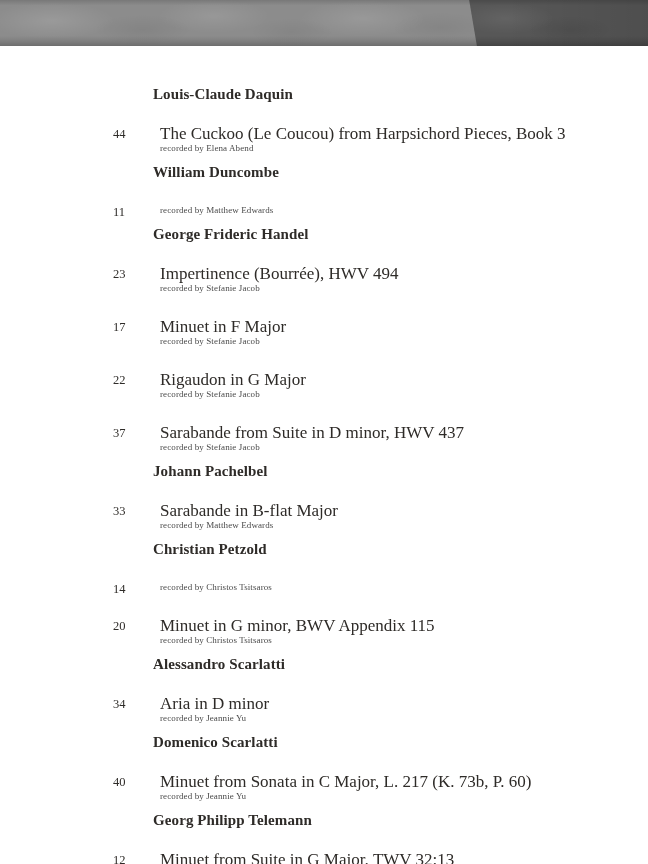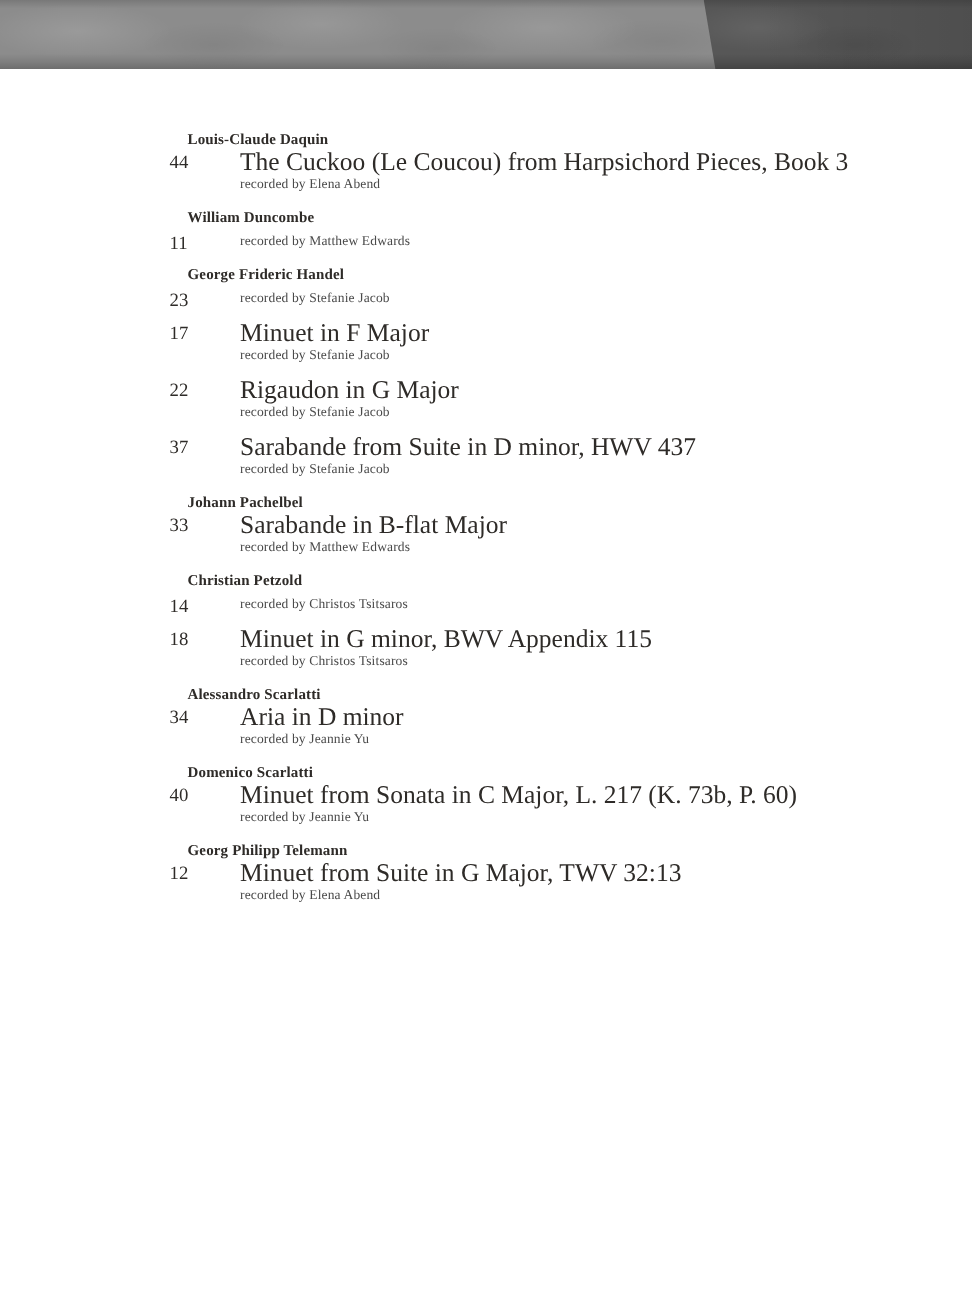--- a/index.html
+++ b/index.html
@@ -56,30 +56,31 @@
     position: absolute;
     top: 87px;
     left: 113px;
     width: 490px;
     color: var(--text, #2e2b28);
   }
   .composer-group {
     margin: 0 0 2px 0;
   }
   .composer-name {
-    margin: 0 0 0 12px;
-    font-size: 10px;
+    margin: 0 0 0 40px;
+    font-size: 15px;
     line-height: 14px;
     font-weight: bold;
     letter-spacing: 0.1px;
   }
   .toc-entry {
     position: relative;
     padding-left: 47px;
     margin-bottom: 11px;
+    margin-top: 26px;
   }
   .page-number {
     position: absolute;
     left: 0;
     top: 0;
     font-size: 12.5px;
     line-height: 14px;
   }
   .piece-title {
     font-size: 17px;
@@ -114,20 +115,21 @@
         <h2 class="composer-name">William Duncombe</h2>
         <div class="toc-entry">
           <span class="page-number">11</span>
           <div class="recorded-by">recorded by Matthew Edwards</div>
         </div>
       </section>
       <section class="composer-group">
         <h2 class="composer-name">George Frideric Handel</h2>
         <div class="toc-entry">
           <span class="page-number">23</span>
+          <div class="piece-title">Impertinence (Bourrée), HWV 494</div>
           <div class="recorded-by">recorded by Stefanie Jacob</div>
         </div>
         <div class="toc-entry">
           <span class="page-number">17</span>
           <div class="piece-title">Minuet in F Major</div>
           <div class="recorded-by">recorded by Stefanie Jacob</div>
         </div>
         <div class="toc-entry">
           <span class="page-number">22</span>
           <div class="piece-title">Rigaudon in G Major</div>
@@ -147,21 +149,21 @@
           <div class="recorded-by">recorded by Matthew Edwards</div>
         </div>
       </section>
       <section class="composer-group">
         <h2 class="composer-name">Christian Petzold</h2>
         <div class="toc-entry">
           <span class="page-number">14</span>
           <div class="recorded-by">recorded by Christos Tsitsaros</div>
         </div>
         <div class="toc-entry">
-          <span class="page-number">18</span>
+          <span class="page-number">20</span>
           <div class="piece-title">Minuet in G minor, BWV Appendix 115</div>
           <div class="recorded-by">recorded by Christos Tsitsaros</div>
         </div>
       </section>
       <section class="composer-group">
         <h2 class="composer-name">Alessandro Scarlatti</h2>
         <div class="toc-entry">
           <span class="page-number">34</span>
           <div class="piece-title">Aria in D minor</div>
           <div class="recorded-by">recorded by Jeannie Yu</div>

